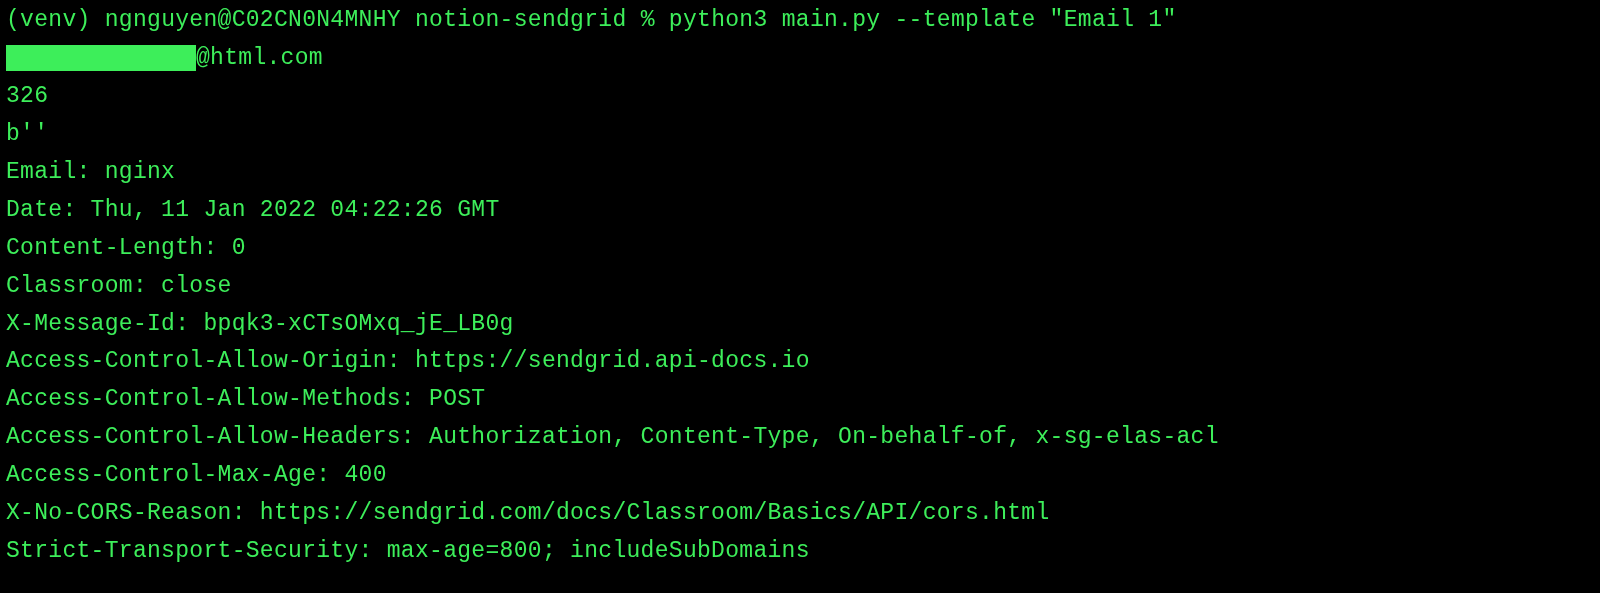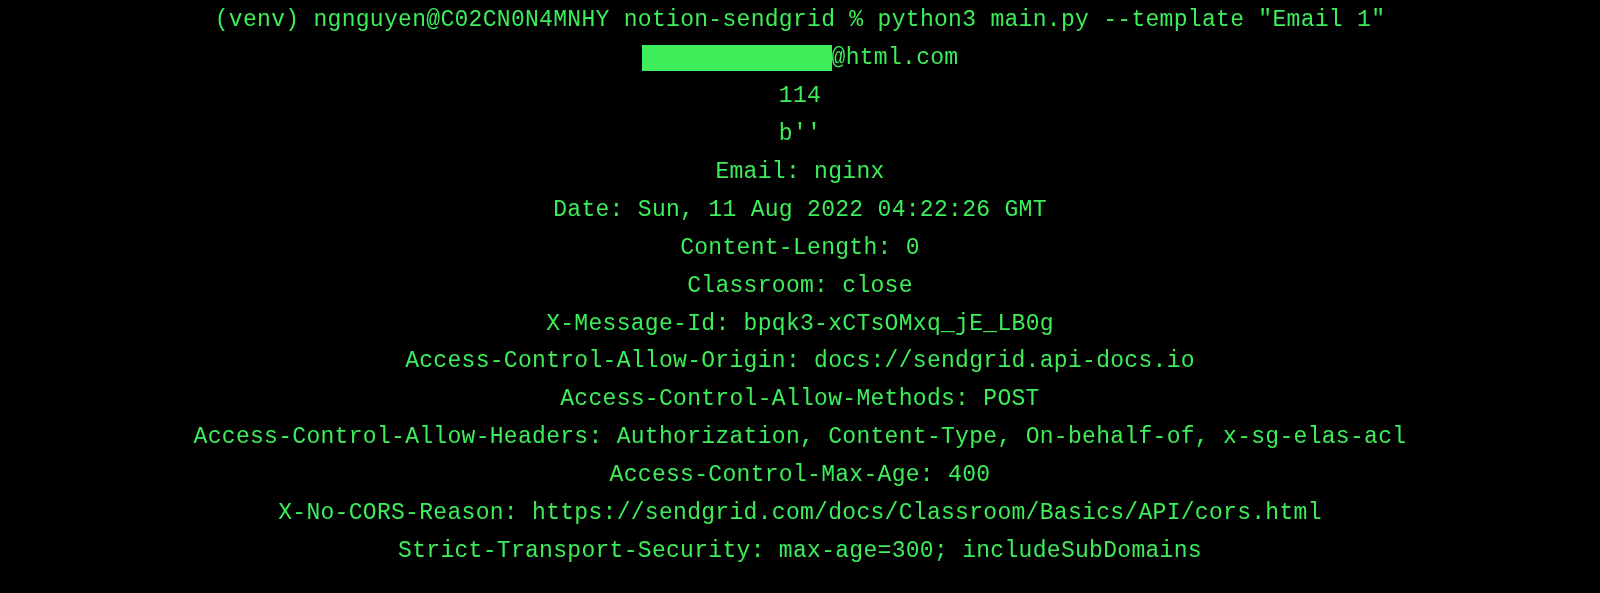--- a/index.html
+++ b/index.html
@@ -14,38 +14,37 @@
       line-height: 1.65;
       color: #3dee5a;
       padding: 2px 6px;
       width: 1600px;
       height: 593px;
       overflow: hidden;
       letter-spacing: 0.3px;
     }
     .line {
       white-space: pre;
-      text-align: center;
     }
     .redacted {
       display: inline-block;
       background: #3dee5a;
       vertical-align: text-bottom;
     }
   </style>
 </head>
 <body>
 
 <div class="line"><span>(venv) </span><span>ngnguyen</span>@<span>C02CN0N4MNHY</span> <span>notion-sendgrid</span><span> % </span><span>python3 main.py --template "Email 1"</span></div>
 <div class="line"><span class="redacted" style="width:190px;height:26px;"></span><span>@html.com</span></div>
-<div class="line">114</div>
+<div class="line">326</div>
 <div class="line">b''</div>
 <div class="line">Email: nginx</div>
-<div class="line">Date: Sun, 11 Aug 2022 04:22:26 GMT</div>
+<div class="line">Date: Thu, 11 Jan 2022 04:22:26 GMT</div>
 <div class="line">Content-Length: 0</div>
 <div class="line">Classroom: close</div>
 <div class="line">X-Message-Id: bpqk3-xCTsOMxq_jE_LB0g</div>
-<div class="line">Access-Control-Allow-Origin: docs://sendgrid.api-docs.io</div>
+<div class="line">Access-Control-Allow-Origin: https://sendgrid.api-docs.io</div>
 <div class="line">Access-Control-Allow-Methods: POST</div>
 <div class="line">Access-Control-Allow-Headers: Authorization, Content-Type, On-behalf-of, x-sg-elas-acl</div>
 <div class="line">Access-Control-Max-Age: 400</div>
 <div class="line">X-No-CORS-Reason: https://sendgrid.com/docs/Classroom/Basics/API/cors.html</div>
-<div class="line">Strict-Transport-Security: max-age=300; includeSubDomains</div>
+<div class="line">Strict-Transport-Security: max-age=800; includeSubDomains</div>
 
 </body></html>

